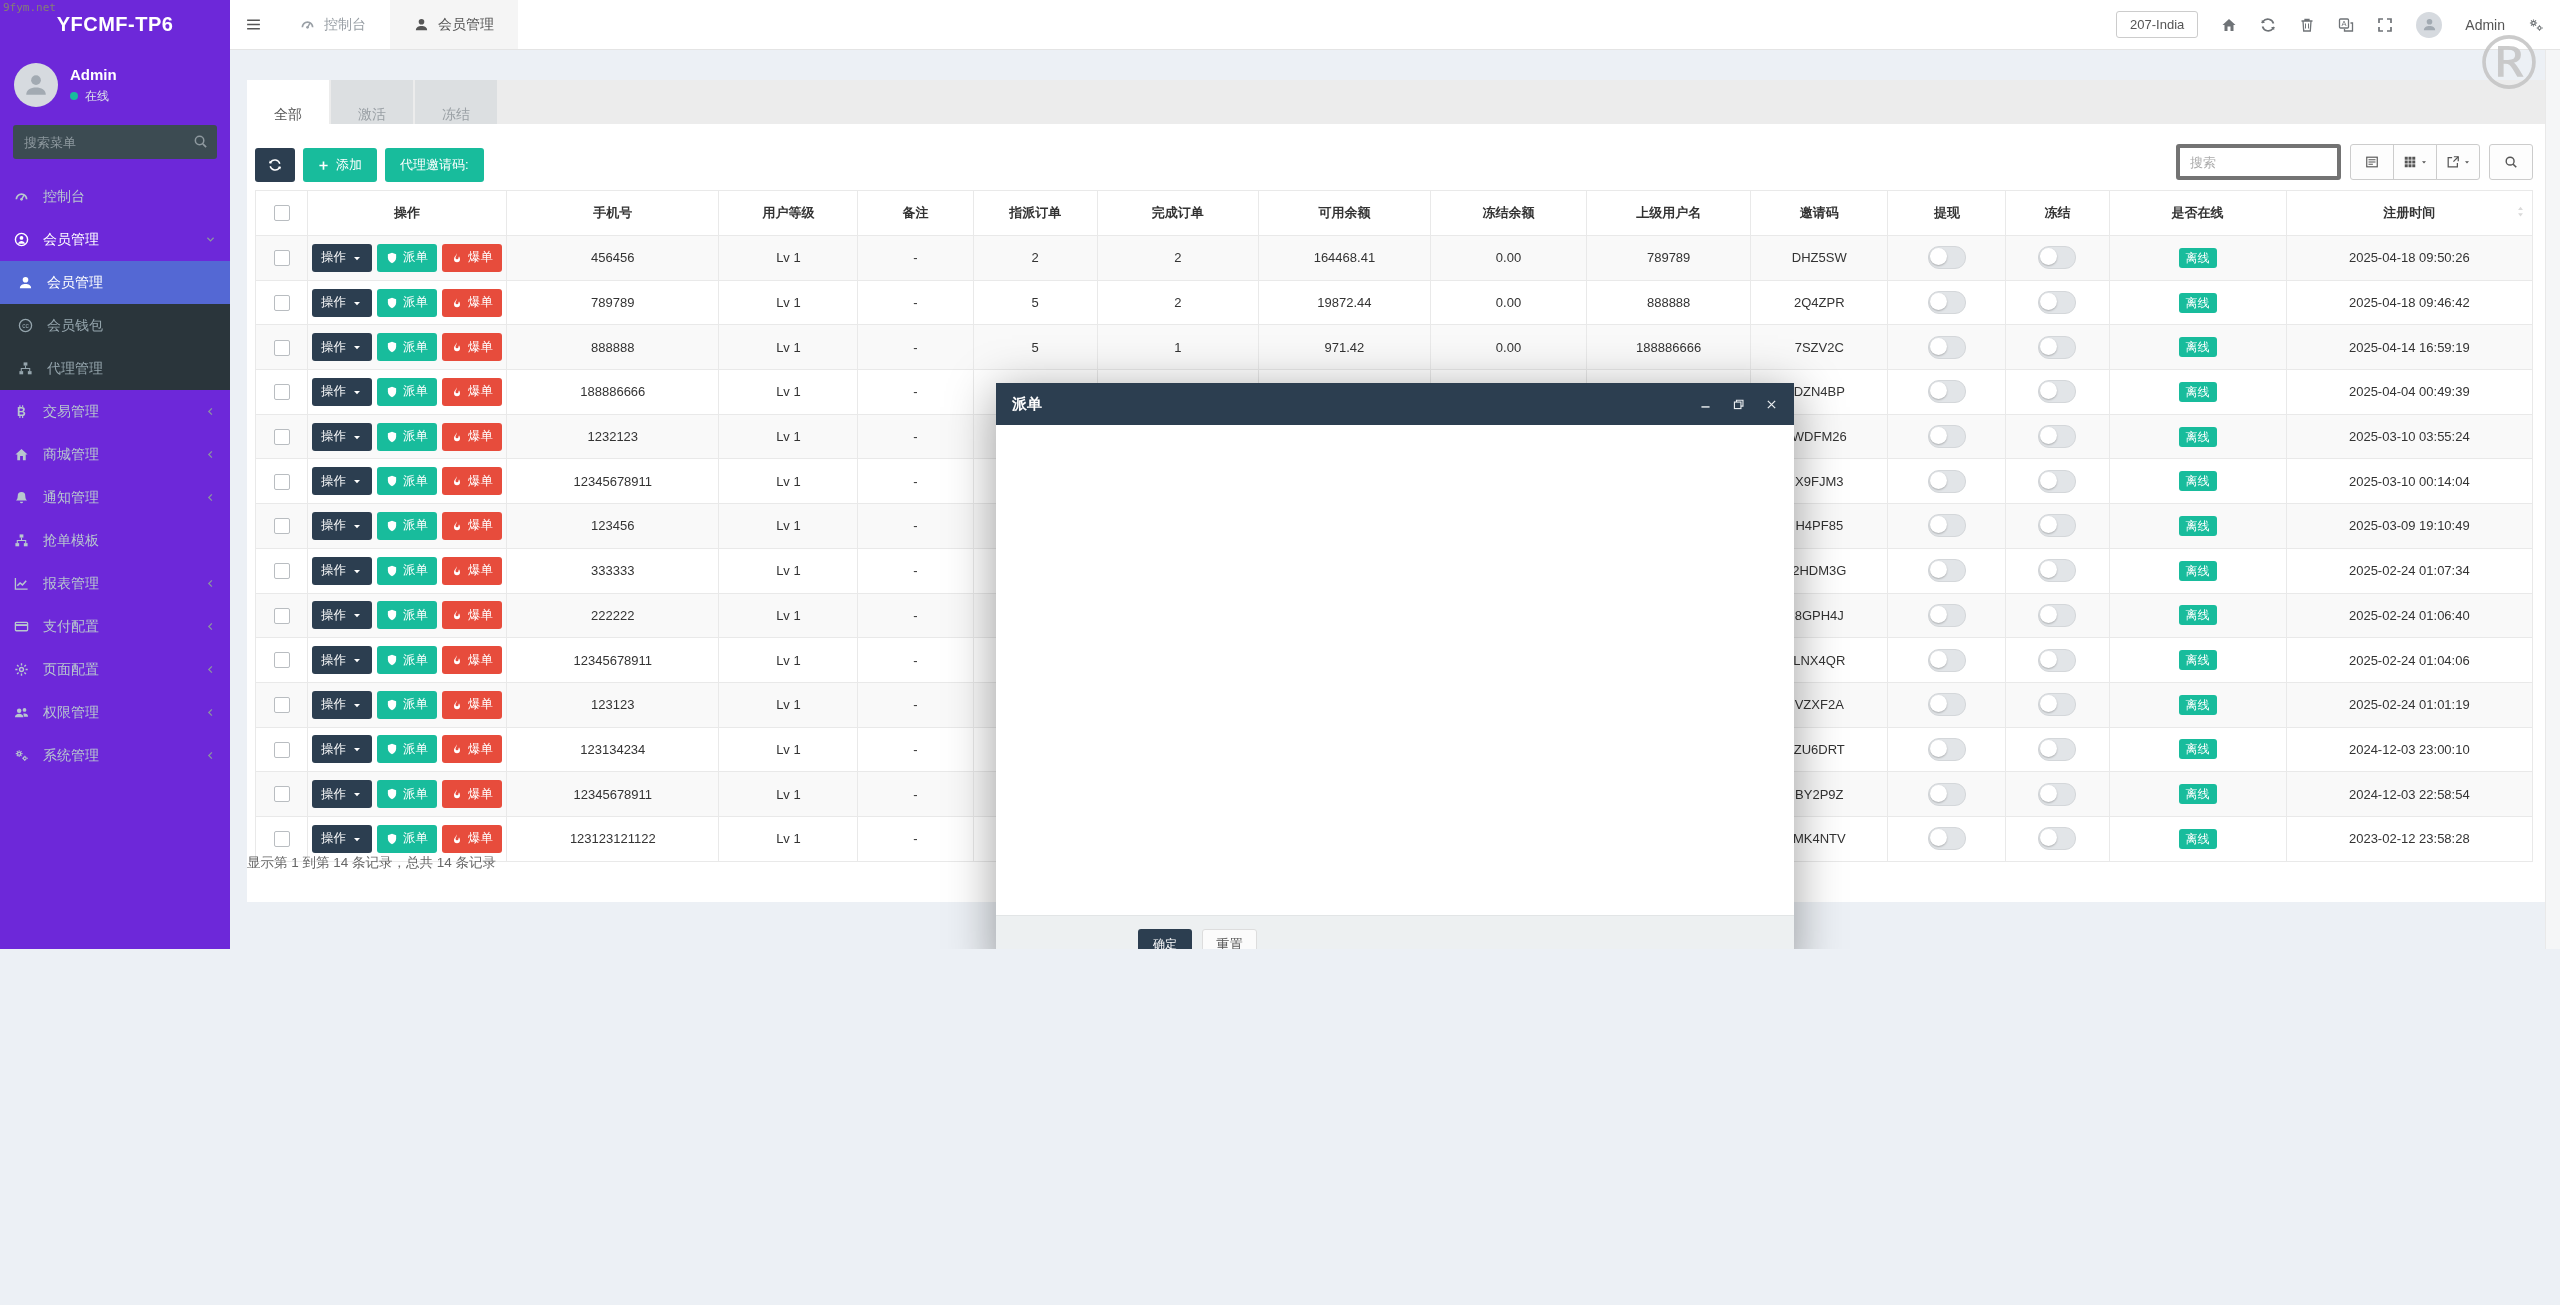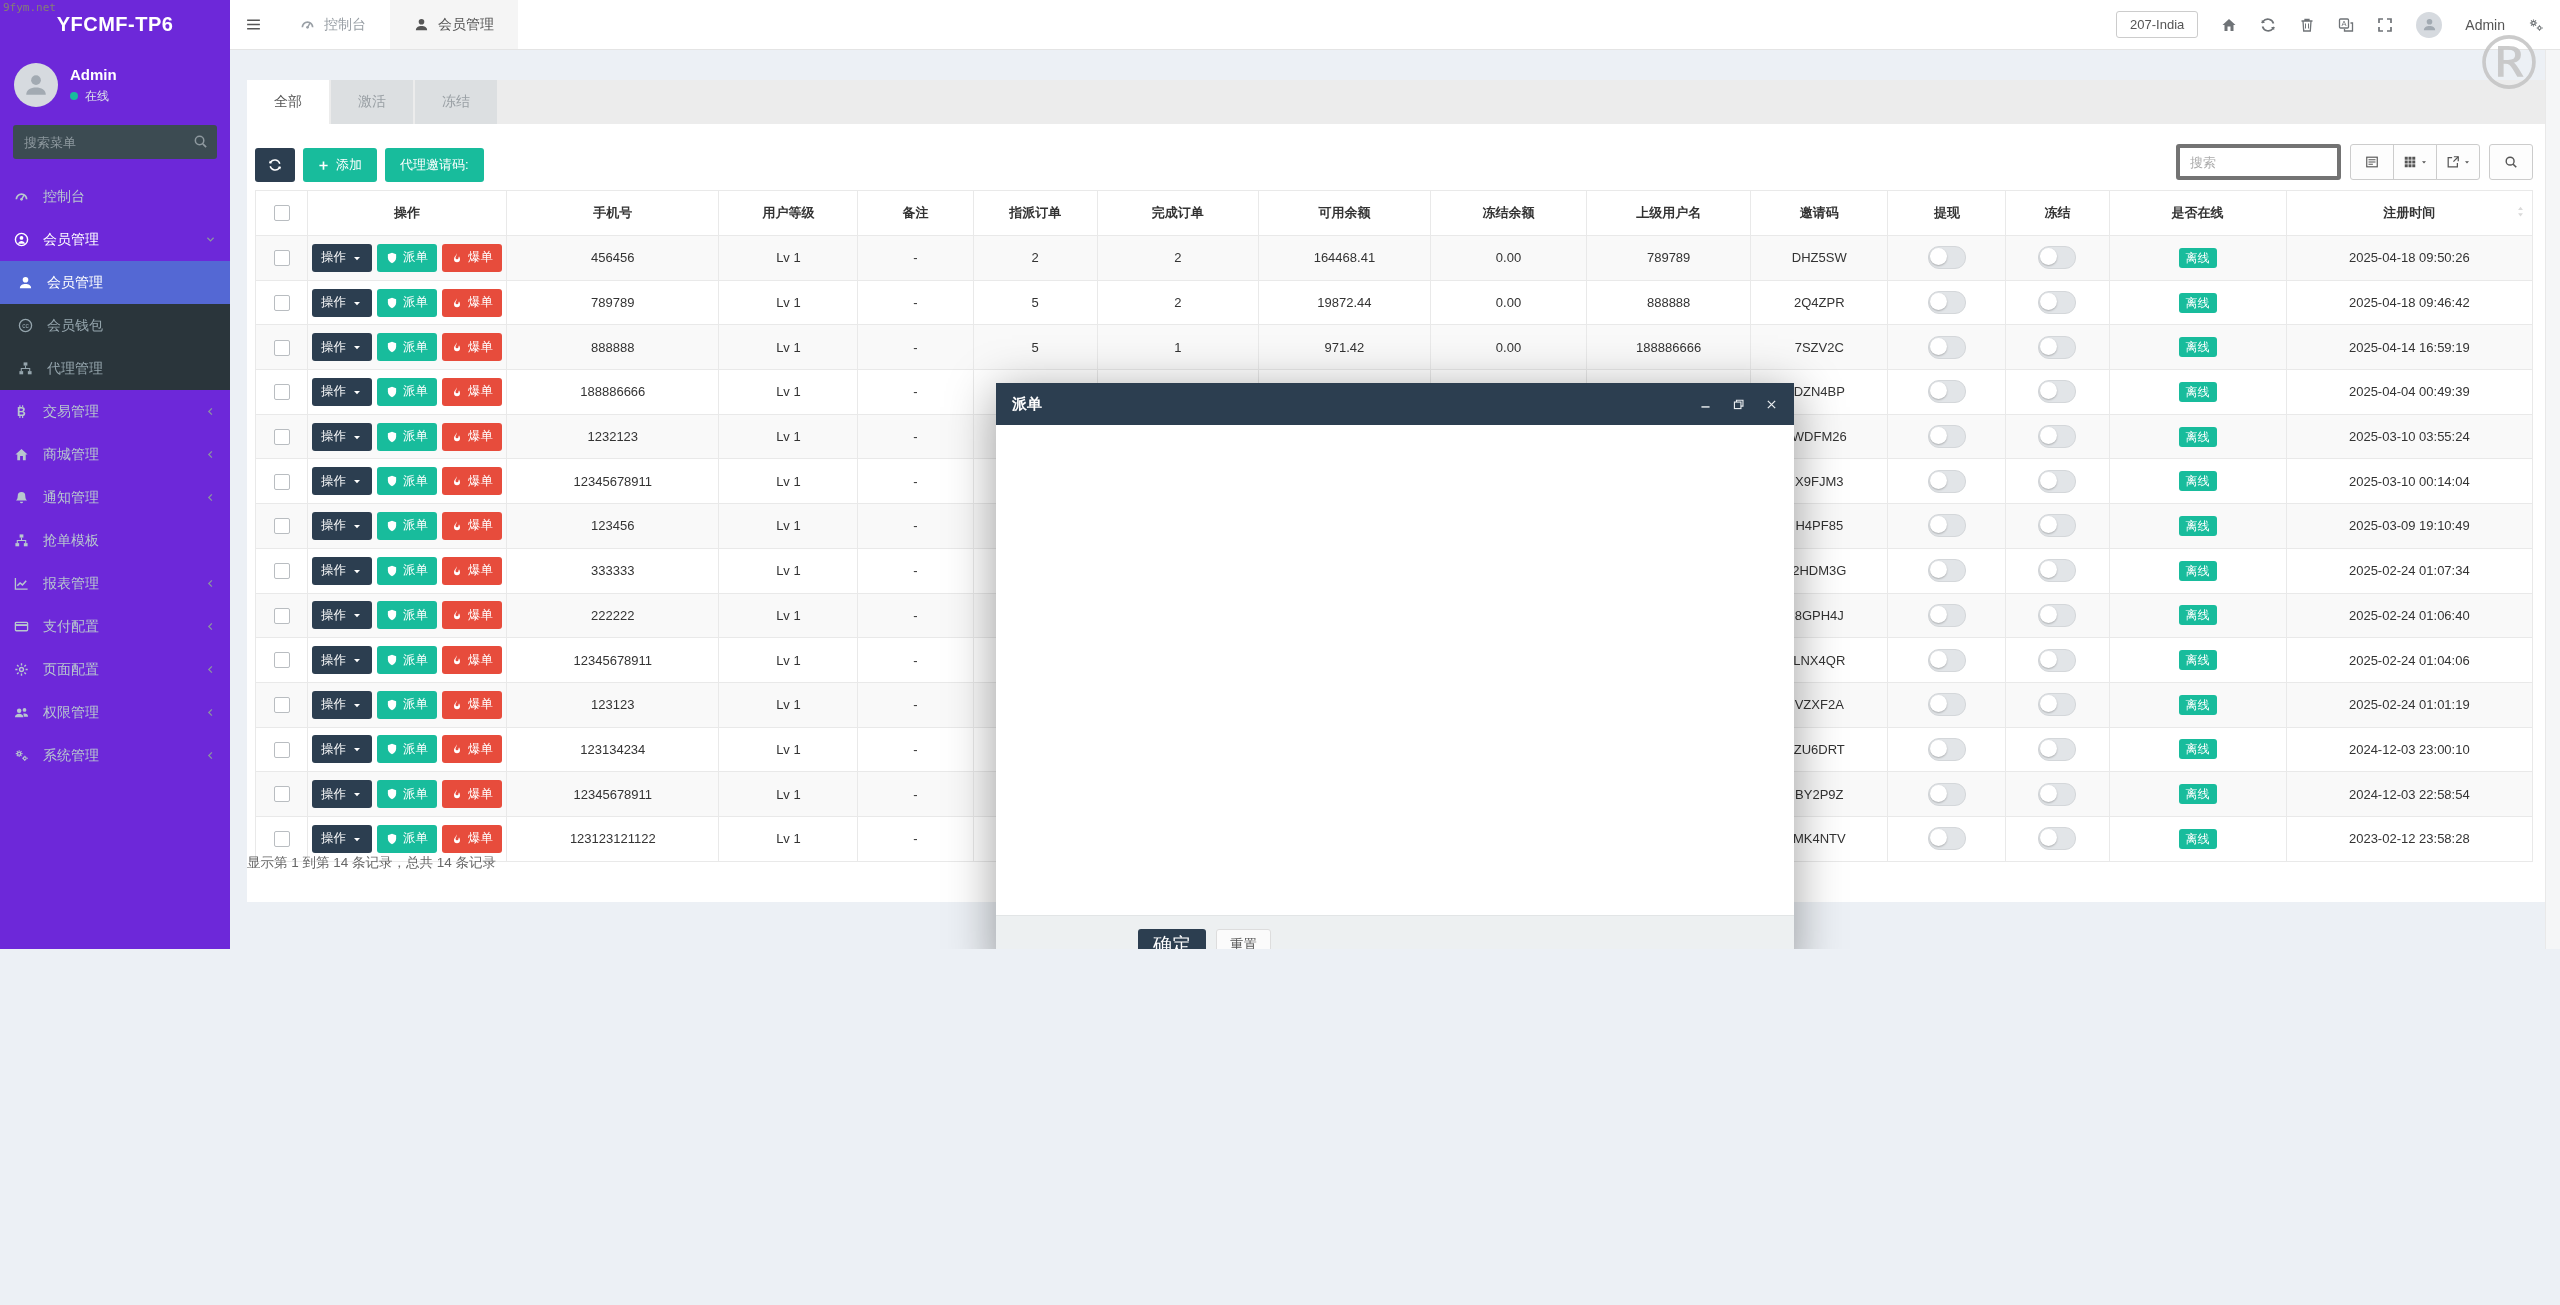--- a/index.html
+++ b/index.html
@@ -43,21 +43,21 @@
   .nav-user{font-size:14px;color:#555;}
 
   
   .wm-site{position:absolute;left:3px;top:1px;z-index:60;font-family:"DejaVu Sans Mono",monospace;font-size:11px;color:#857f76;}
   .wm-reg{position:absolute;right:14px;top:26px;z-index:60;font-size:74px;line-height:1;color:#c3c3c3;opacity:.85;font-family:"DejaVu Sans",sans-serif;}
   .scroll-track{position:absolute;right:0;top:49px;bottom:0;width:14px;background:#f5f6f7;border-left:1px solid #e9e9e9;z-index:5;}
 
   
   .content{position:absolute;left:230px;top:49px;right:0;bottom:0;background:#ecf0f5;}
   .tabstrip{position:absolute;left:17px;right:15px;top:31px;height:44px;background:#ececec;display:flex;}
-  .ftab{padding:0 27px;display:flex;align-items:center;font-size:14px;color:#9aa0a5;background:#dcdfe1;margin-right:2px;cursor:pointer;}
+  .ftab{padding:0 27px;display:flex;align-items:flex-end;font-size:14px;color:#9aa0a5;background:#dcdfe1;margin-right:2px;cursor:pointer;}
   .ftab.active{background:#fff;color:#555;}
   .panel{position:absolute;left:17px;right:15px;top:75px;height:778px;background:#fff;}
 
   .tb-left{position:absolute;left:8px;top:24px;display:flex;gap:8px;}
   .btn{height:34px;border-radius:3px;border:none;font-size:13px;display:inline-flex;align-items:center;justify-content:center;cursor:pointer;font-family:inherit;}
   .btn-dark{background:#2c3e50;color:#fff;width:40px;font-size:14px;}
   .btn-teal{background:#18bc9c;color:#fff;padding:0 15px;gap:7px;}
   .tb-right{position:absolute;right:12px;top:20px;display:flex;align-items:center;}
   .search-input{width:165px;height:36px;box-sizing:border-box;border:4px solid #737373;border-radius:3px;padding:0 10px;font-size:13px;color:#555;font-family:inherit;}
   .search-input::placeholder{color:#aaa;}
@@ -92,21 +92,21 @@
   
   .modal{position:absolute;left:996px;top:383px;width:798px;height:590px;background:#fff;box-shadow:0 8px 46px rgba(0,0,0,.38);z-index:40;}
   .modal-head{height:42px;background:#2c3e50;color:#fff;display:flex;align-items:center;padding:0 16px;font-size:15px;font-weight:bold;}
   .modal-controls{margin-left:auto;display:flex;gap:20px;color:#e8ecef;align-items:center;}
   .modal-controls .ic{font-size:13px;cursor:pointer;}
   .modal-body{position:absolute;top:42px;bottom:58px;left:0;right:0;background:#fff;}
   .form-row{position:absolute;top:22px;left:0;right:0;display:flex;}
   .form-label{width:140px;text-align:right;padding-right:13px;line-height:36px;color:#555;font-size:14px;flex:none;}
   .form-input{width:502px;height:36px;box-sizing:border-box;border:1px solid #52b5d8;border-radius:2px;padding:0 10px;font-size:14px;font-family:inherit;}
   .modal-foot{position:absolute;bottom:0;left:0;right:0;height:58px;background:#edf0f1;border-top:1px solid #e2e5e6;display:flex;align-items:center;padding-left:142px;gap:10px;box-sizing:border-box;}
-  .btn-ok{background:#2c3e50;color:#fff;height:32px;padding:0 15px;border:none;border-radius:3px;font-size:19px;cursor:pointer;font-family:inherit;}
+  .btn-ok{background:#2c3e50;color:#fff;height:32px;padding:0 15px;border:none;border-radius:3px;font-size:12px;cursor:pointer;font-family:inherit;}
   .btn-reset{background:#fbfbfb;color:#555;height:32px;padding:0 13px;border:1px solid #ddd;border-radius:3px;font-size:13.5px;cursor:pointer;font-family:inherit;}
 </style>
 </head>
 <body>
 
 <div class="page">
 
   <span class="wm-site">9fym.net</span>
   <span class="wm-reg">®</span>
 

